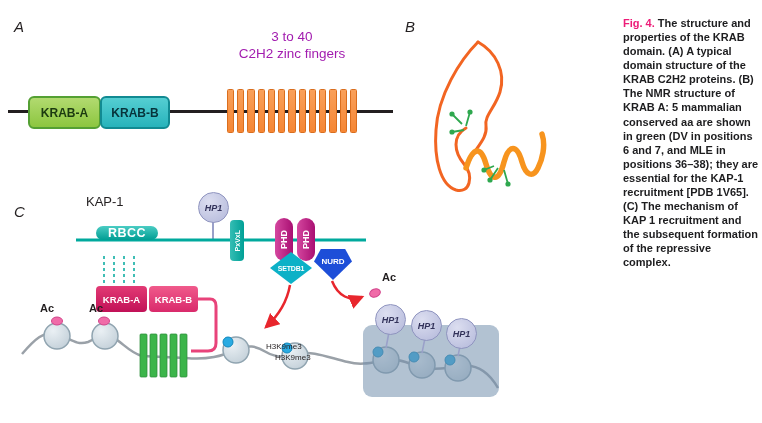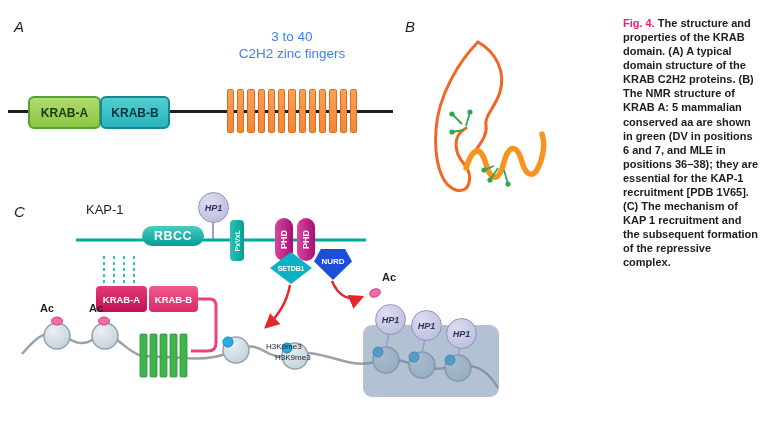--- a/index.html
+++ b/index.html
@@ -6,45 +6,45 @@
   .figure{
     position:relative;width:762px;height:423px;background:#ffffff;
     font-family:"Liberation Sans", sans-serif;color:#231f20;overflow:hidden;
   }
   .abs{position:absolute;}
   .panel-label{font-style:italic;font-size:15px;color:#231f20;}
   .svg-layer{position:absolute;left:0;top:0;z-index:1;pointer-events:none;}
 
   
   .zf-caption{left:222px;top:28px;width:140px;text-align:center;font-size:13.5px;
-    line-height:17px;white-space:pre-line;color:#3b82f6;z-index:2;}
+    line-height:17px;white-space:pre-line;color:#a21caf;z-index:2;}
   .a-line{left:8px;top:110px;width:385px;height:2.5px;background:#231f20;z-index:1;}
   .domain-box{height:29px;border-radius:6px;display:flex;align-items:center;justify-content:center;
     font-weight:bold;font-size:12px;z-index:2;}
   .krab-a-box{left:28px;top:96px;width:69px;border:2px solid #54a033;
     background:linear-gradient(180deg,#b2da70,#8cc63f);color:#1c3a10;}
   .krab-b-box{left:100px;top:96px;width:66px;border:2px solid #118a92;
     background:linear-gradient(180deg,#55ced2,#27b3bb);color:#07333b;}
   .zf-bars{left:227px;top:89px;width:130px;height:44px;display:flex;gap:3px;z-index:2;}
   .zf-bar{flex:1;background:linear-gradient(180deg,#f9a05a,#f58634);
     border:1px solid #da6e1e;border-radius:1.5px;}
 
   
-  .kap1-label{left:86px;top:202px;font-size:13px;z-index:2;text-align:right;}
+  .kap1-label{left:86px;top:194px;font-size:13px;z-index:2;text-align:right;}
   .hp1-circle{width:29px;height:29px;border-radius:50%;
     background:radial-gradient(circle at 35% 30%,#dcdef0,#b3b8da);
     border:1px solid #8f94bf;display:flex;align-items:center;justify-content:center;
     font-weight:bold;font-size:9px;color:#32325a;z-index:3;font-style:italic;}
   .hp1-top{left:198px;top:192px;}
   .hp1-c1{left:375px;top:304px;}
   .hp1-c2{left:411px;top:310px;}
   .hp1-c3{left:446px;top:318px;}
-  .rbcc-box{left:96px;top:226px;width:62px;height:20px;border-radius:10px;
+  .rbcc-box{left:96px;top:226px;width:62px;height:14px;border-radius:10px;
     background:linear-gradient(180deg,#4accc3,#009d93);color:#fff;font-weight:bold;
-    font-size:12.5px;letter-spacing:.5px;display:flex;align-items:center;justify-content:center;z-index:2;margin-left:46px;}
+    font-size:12.5px;letter-spacing:.5px;display:flex;align-items:center;justify-content:center;z-index:2;}
   .vtag{display:flex;align-items:center;justify-content:center;color:#fff;font-weight:bold;z-index:2;}
   .vtag span{writing-mode:vertical-rl;transform:rotate(180deg);}
   .pxvxl-tag{left:230px;top:220px;width:14px;height:41px;border-radius:4px;
     background:linear-gradient(90deg,#35bdb4,#00a096);font-size:7px;}
   .phd-pill{width:18px;height:43px;border-radius:9px;
     background:linear-gradient(90deg,#d4479f,#a90f72);font-size:9px;}
   .phd-1{left:275px;top:218px;}
   .phd-2{left:297px;top:218px;}
   .setdb1-diamond{left:270px;top:252px;width:42px;height:32px;background:#0cb1c7;
     clip-path:polygon(50% 0,100% 50%,50% 100%,0 50%);display:flex;align-items:center;

